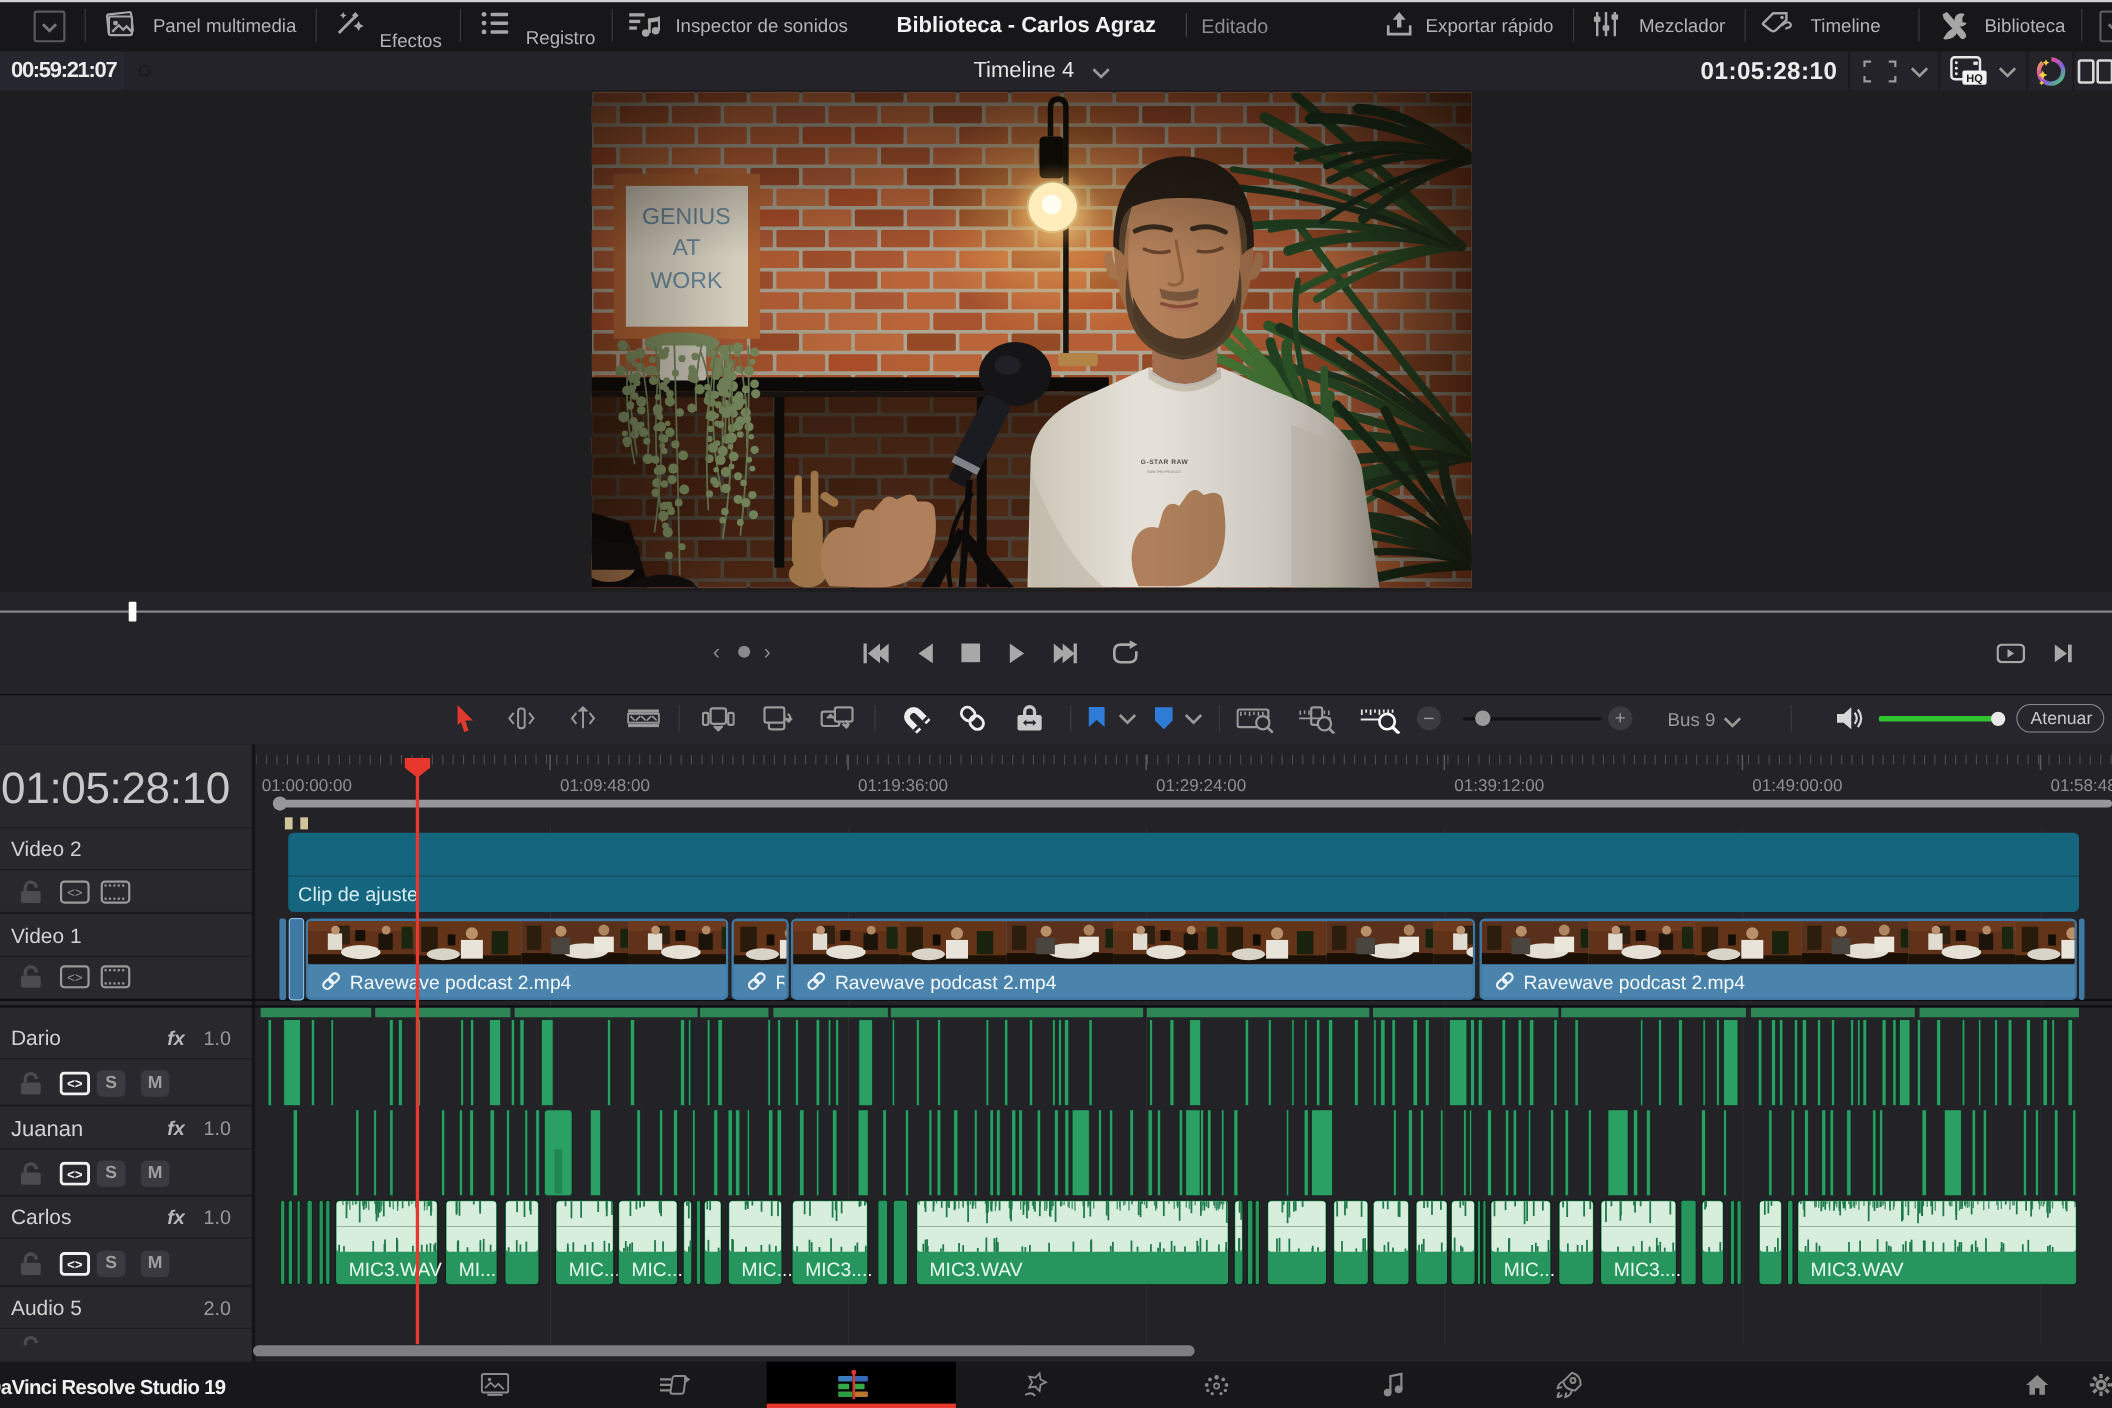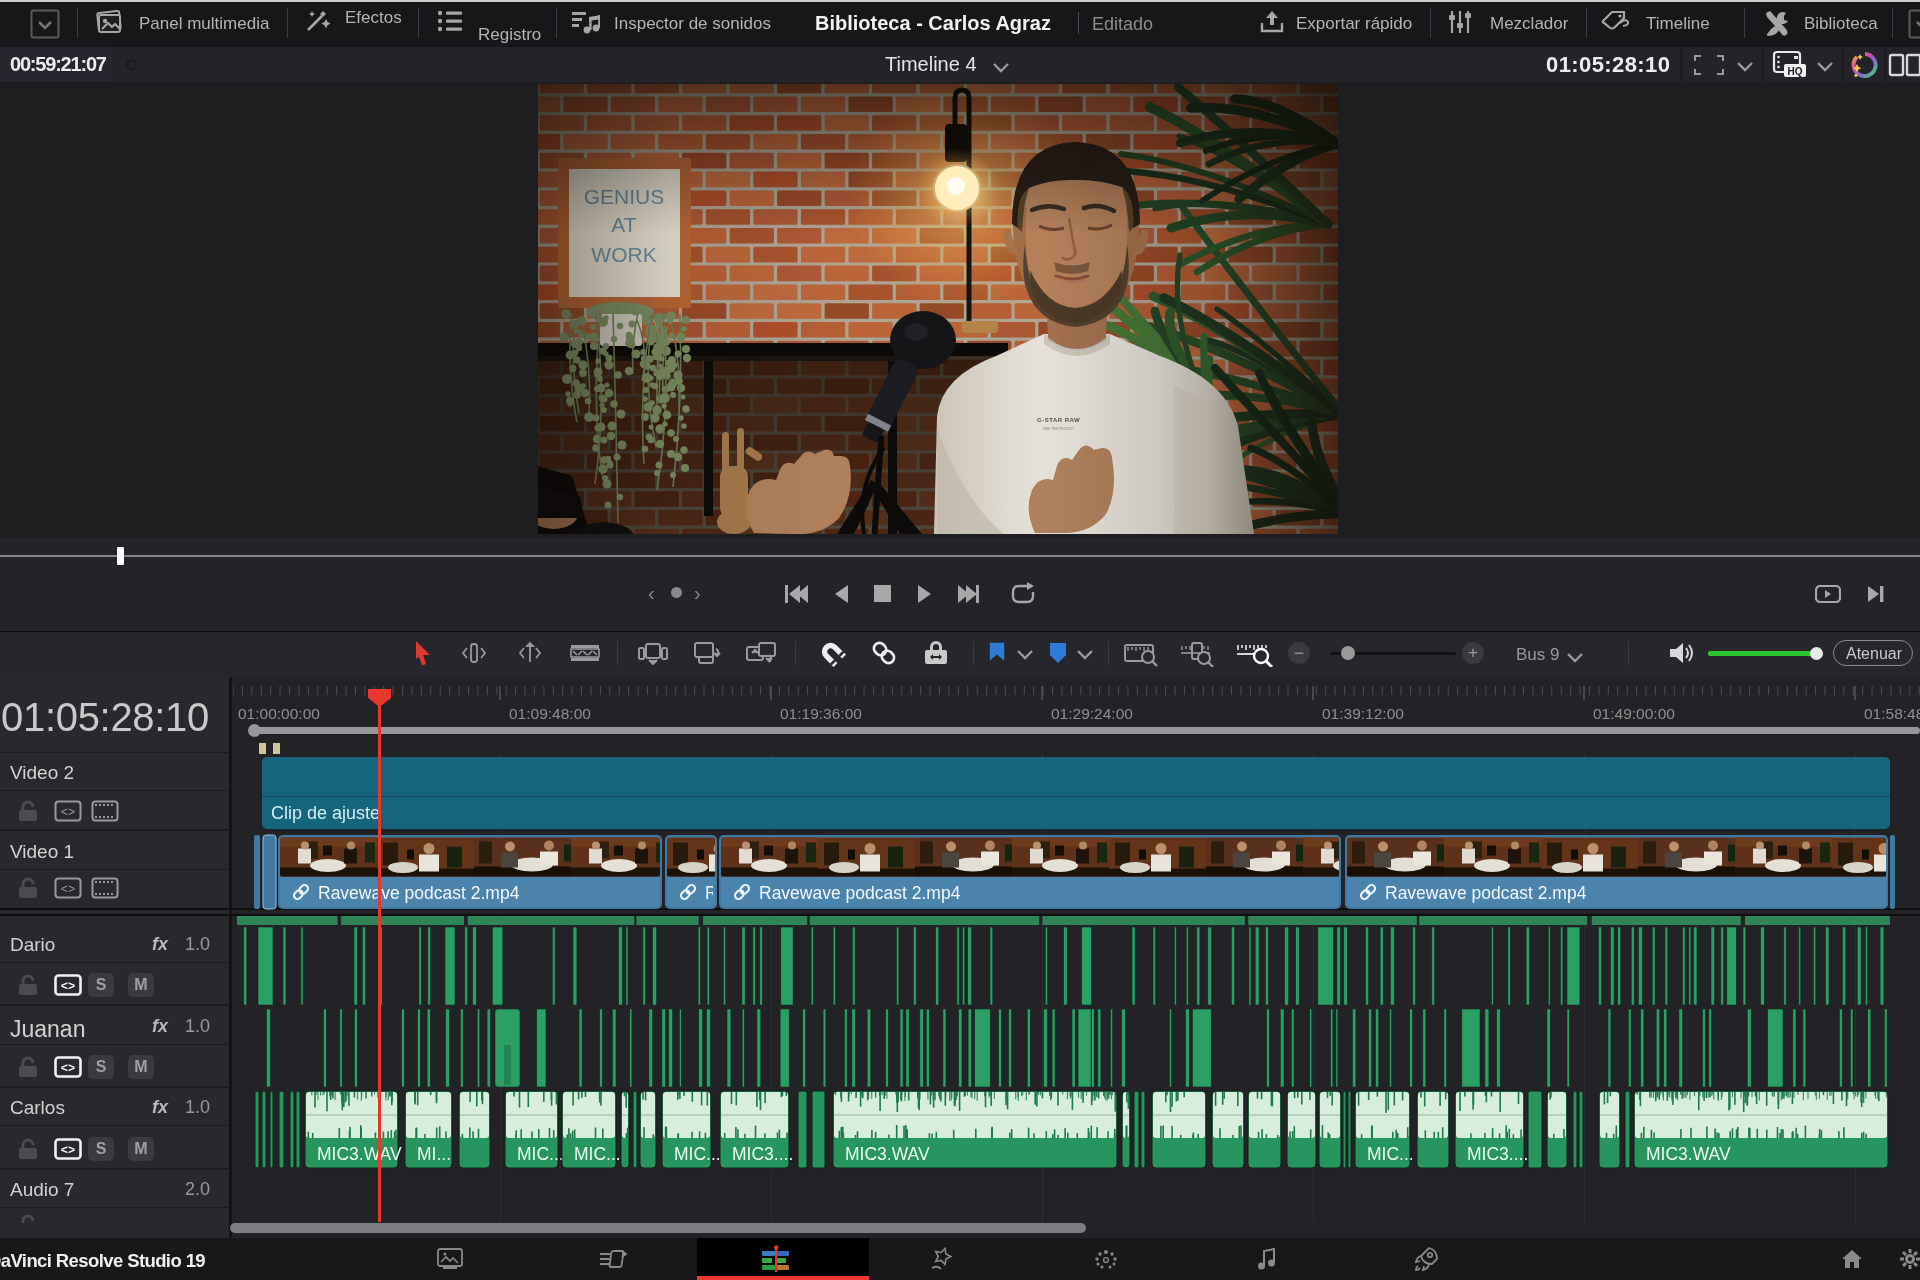--- a/index.html
+++ b/index.html
@@ -20,21 +20,21 @@
     <div class="abs lbl" style="left:139px;top:14px">Panel multimedia</div>
     <div class="abs sep" style="left:287px"></div>
     <div class="abs icn" style="left:303px;top:9px">
       <svg width="30" height="26" viewBox="0 0 30 26" class="">
         <path d="M5 21 L19 7" stroke="#a6a6a6" stroke-width="2.6"></path>
         <path d="M17 5 l3 -3 3 3 -3 3 z" fill="#a6a6a6"></path>
         <path d="M23 10 l1.6 3 3 1.6 -3 1.6 -1.6 3 -1.6 -3 -3 -1.6 3 -1.6 z" fill="#a6a6a6"></path>
         <path d="M9 2 l1 2 2 1 -2 1 -1 2 -1 -2 -2 -1 2 -1 z" fill="#a6a6a6"></path>
       </svg>
     </div>
-    <div class="abs lbl" style="left:345px;top:8px">Efectos</div>
+    <div class="abs lbl" style="left:345px;top:28px">Efectos</div>
     <div class="abs sep" style="left:418px"></div>
     <div class="abs icn" style="left:436px;top:9px">
       <svg width="28" height="24" viewBox="0 0 28 24" class="">
         <g fill="#a6a6a6">
           <circle cx="4" cy="4" r="2.2"></circle>
           <circle cx="4" cy="12" r="2.2"></circle>
           <circle cx="4" cy="20" r="2.2"></circle>
           <rect x="10" y="2.5" width="16" height="3.2" rx="1"></rect>
           <rect x="10" y="10.5" width="16" height="3.2" rx="1"></rect>
           <rect x="10" y="18.5" width="16" height="3.2" rx="1"></rect>
@@ -1429,21 +1429,21 @@
           <path d="M6 11 v-3 a 5 5 0 0 1 10 0" stroke="#4c4c50" stroke-width="3" fill="none"></path>
         </g>
       </svg></div>
     <div class="abs" style="left:54px;top:974px"><svg width="28" height="22" viewBox="0 0 28 22" class="">
         <rect x="1.5" y="1.5" width="25" height="19" rx="3" fill="none" stroke="#f2f2f2" stroke-width="2.6"></rect>
         <text x="14" y="15.5" font-size="12" fill="#f2f2f2" text-anchor="middle" font-family="Liberation Mono,monospace" font-weight="bold">&lt;&gt;</text>
       </svg></div>
     <div class="abs btn" style="left:88px;top:973px;width:26px;height:24px;font-size:16px;font-weight:700">S</div>
     <div class="abs btn" style="left:128px;top:973px;width:26px;height:24px;font-size:16px;font-weight:700">M</div>
     <div class="abs" style="left:0;top:1004px;width:229px;height:2px;background:#1b1b1d"></div>
-    <div class="abs" style="left:10px;top:1016px;color:#d2d2d2;font-size:23px">Juanan</div>
+    <div class="abs" style="left:10px;top:1016px;color:#d2d2d2;font-size:20px">Juanan</div>
     <div class="abs" style="left:152px;top:1016px;color:#b8b8b8;font-size:18px;font-style:italic;font-weight:700">fx</div>
     <div class="abs" style="left:185px;top:1016px;color:#9a9a9a;font-size:18px">1.0</div>
     <div class="abs" style="left:0;top:1044px;width:229px;height:1px;background:#1b1b1d"></div>
     <div class="abs" style="left:17px;top:1055px"><svg width="22" height="24" viewBox="0 0 22 24" class="">
         <g fill="#4c4c50">
           <rect x="2" y="11" width="18" height="11" rx="2"></rect>
           <path d="M6 11 v-3 a 5 5 0 0 1 10 0" stroke="#4c4c50" stroke-width="3" fill="none"></path>
         </g>
       </svg></div>
     <div class="abs" style="left:54px;top:1056px"><svg width="28" height="22" viewBox="0 0 28 22" class="">
@@ -1463,21 +1463,21 @@
           <path d="M6 11 v-3 a 5 5 0 0 1 10 0" stroke="#4c4c50" stroke-width="3" fill="none"></path>
         </g>
       </svg></div>
     <div class="abs" style="left:54px;top:1138px"><svg width="28" height="22" viewBox="0 0 28 22" class="">
         <rect x="1.5" y="1.5" width="25" height="19" rx="3" fill="none" stroke="#f2f2f2" stroke-width="2.6"></rect>
         <text x="14" y="15.5" font-size="12" fill="#f2f2f2" text-anchor="middle" font-family="Liberation Mono,monospace" font-weight="bold">&lt;&gt;</text>
       </svg></div>
     <div class="abs btn" style="left:88px;top:1137px;width:26px;height:24px;font-size:16px;font-weight:700">S</div>
     <div class="abs btn" style="left:128px;top:1137px;width:26px;height:24px;font-size:16px;font-weight:700">M</div>
     <div class="abs" style="left:0;top:1168px;width:229px;height:2px;background:#1b1b1d"></div>
-    <div class="abs" style="left:10px;top:1179px;color:#d2d2d2;font-size:19px">Audio 7</div>
+    <div class="abs" style="left:10px;top:1179px;color:#d2d2d2;font-size:19px">Audio 5</div>
     <div class="abs" style="left:185px;top:1179px;color:#9a9a9a;font-size:18px">2.0</div>
     <div class="abs" style="left:0;top:1207px;width:229px;height:1px;background:#1b1b1d"></div>
     <div class="abs" style="left:17px;top:1213px;height:10px;overflow:hidden"><svg width="22" height="24" viewBox="0 0 22 24" class="">
         <g fill="#4c4c50">
           <rect x="2" y="11" width="18" height="11" rx="2"></rect>
           <path d="M6 11 v-3 a 5 5 0 0 1 10 0" stroke="#4c4c50" stroke-width="3" fill="none"></path>
         </g>
       </svg></div>
     <div class="abs" style="left:262px;top:757px;width:1628px;height:72px;background:#15657e;border-radius:5px"></div>
     <div class="abs" style="left:262px;top:796px;width:1628px;height:1px;background:#0f4a5e"></div>

